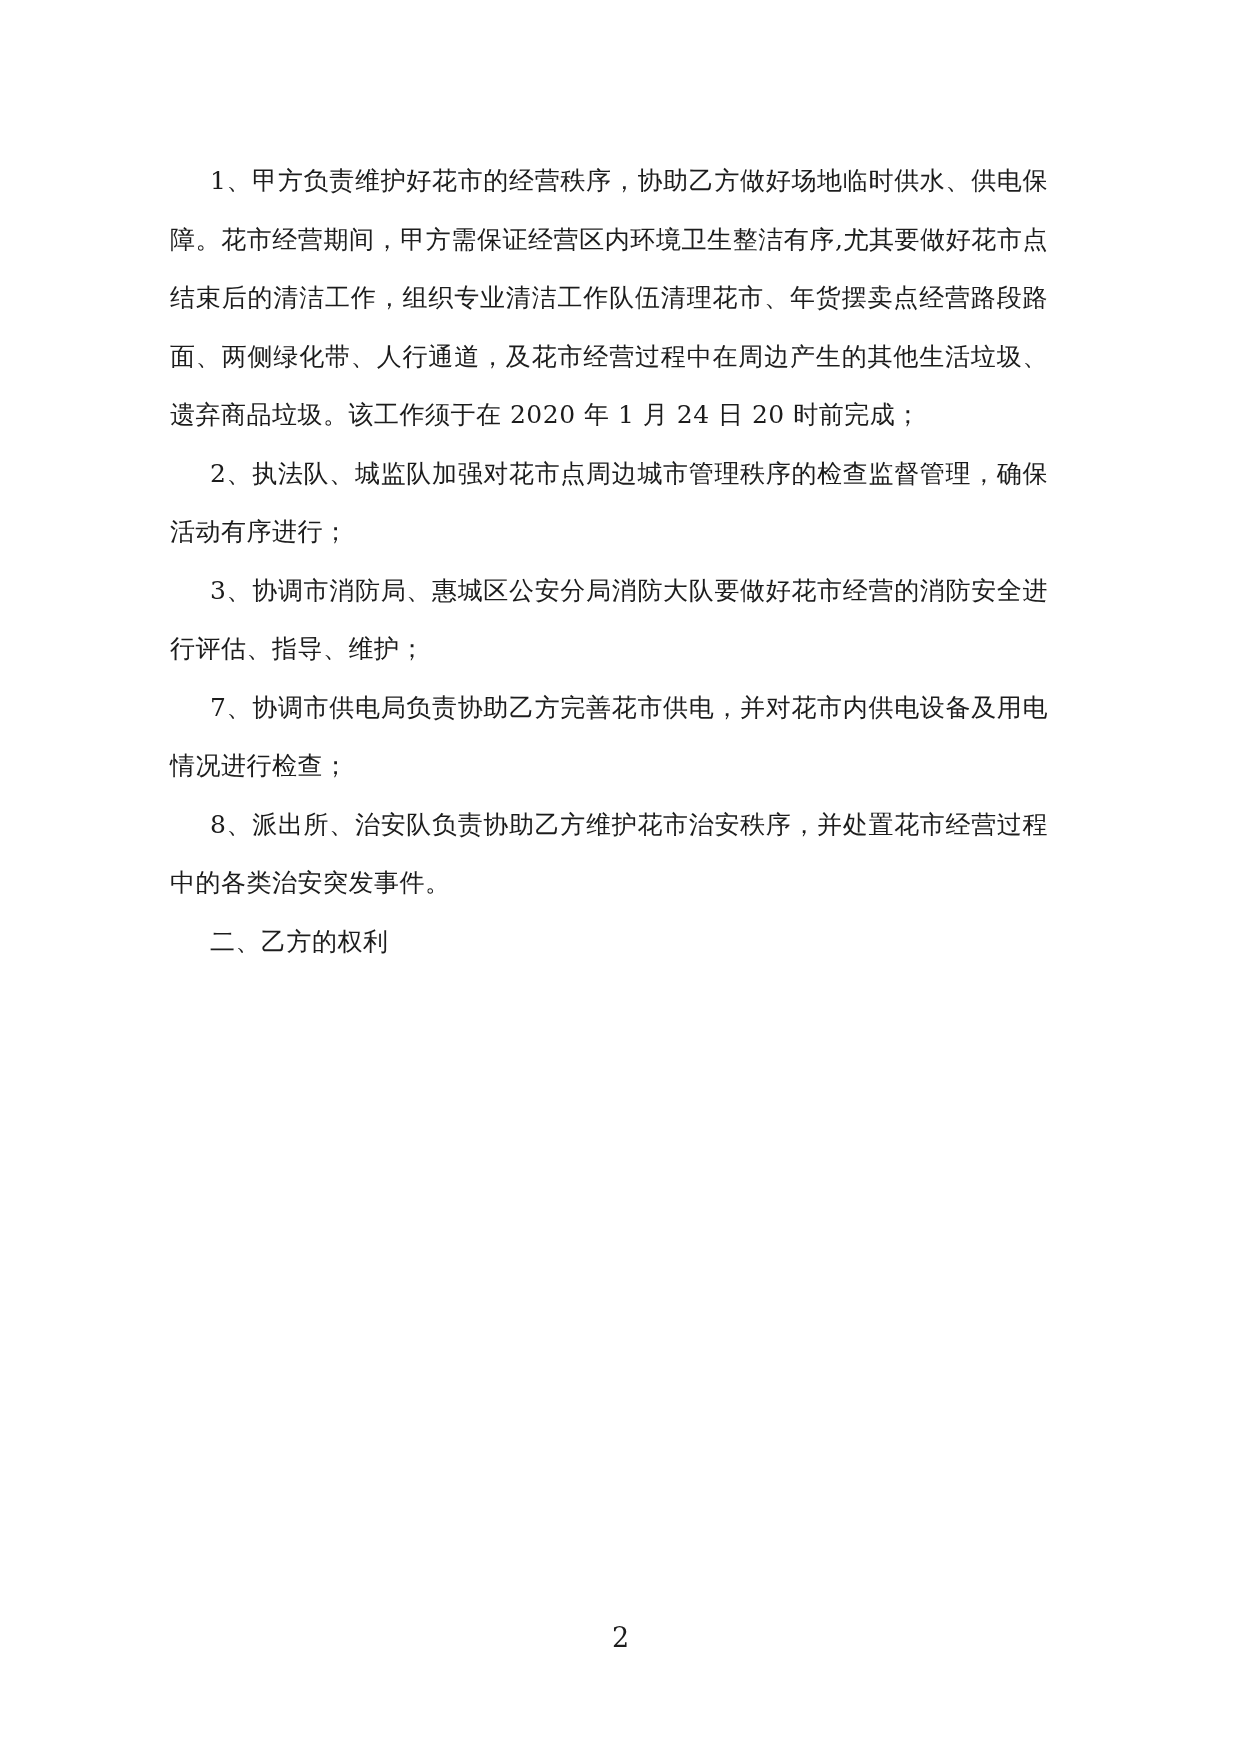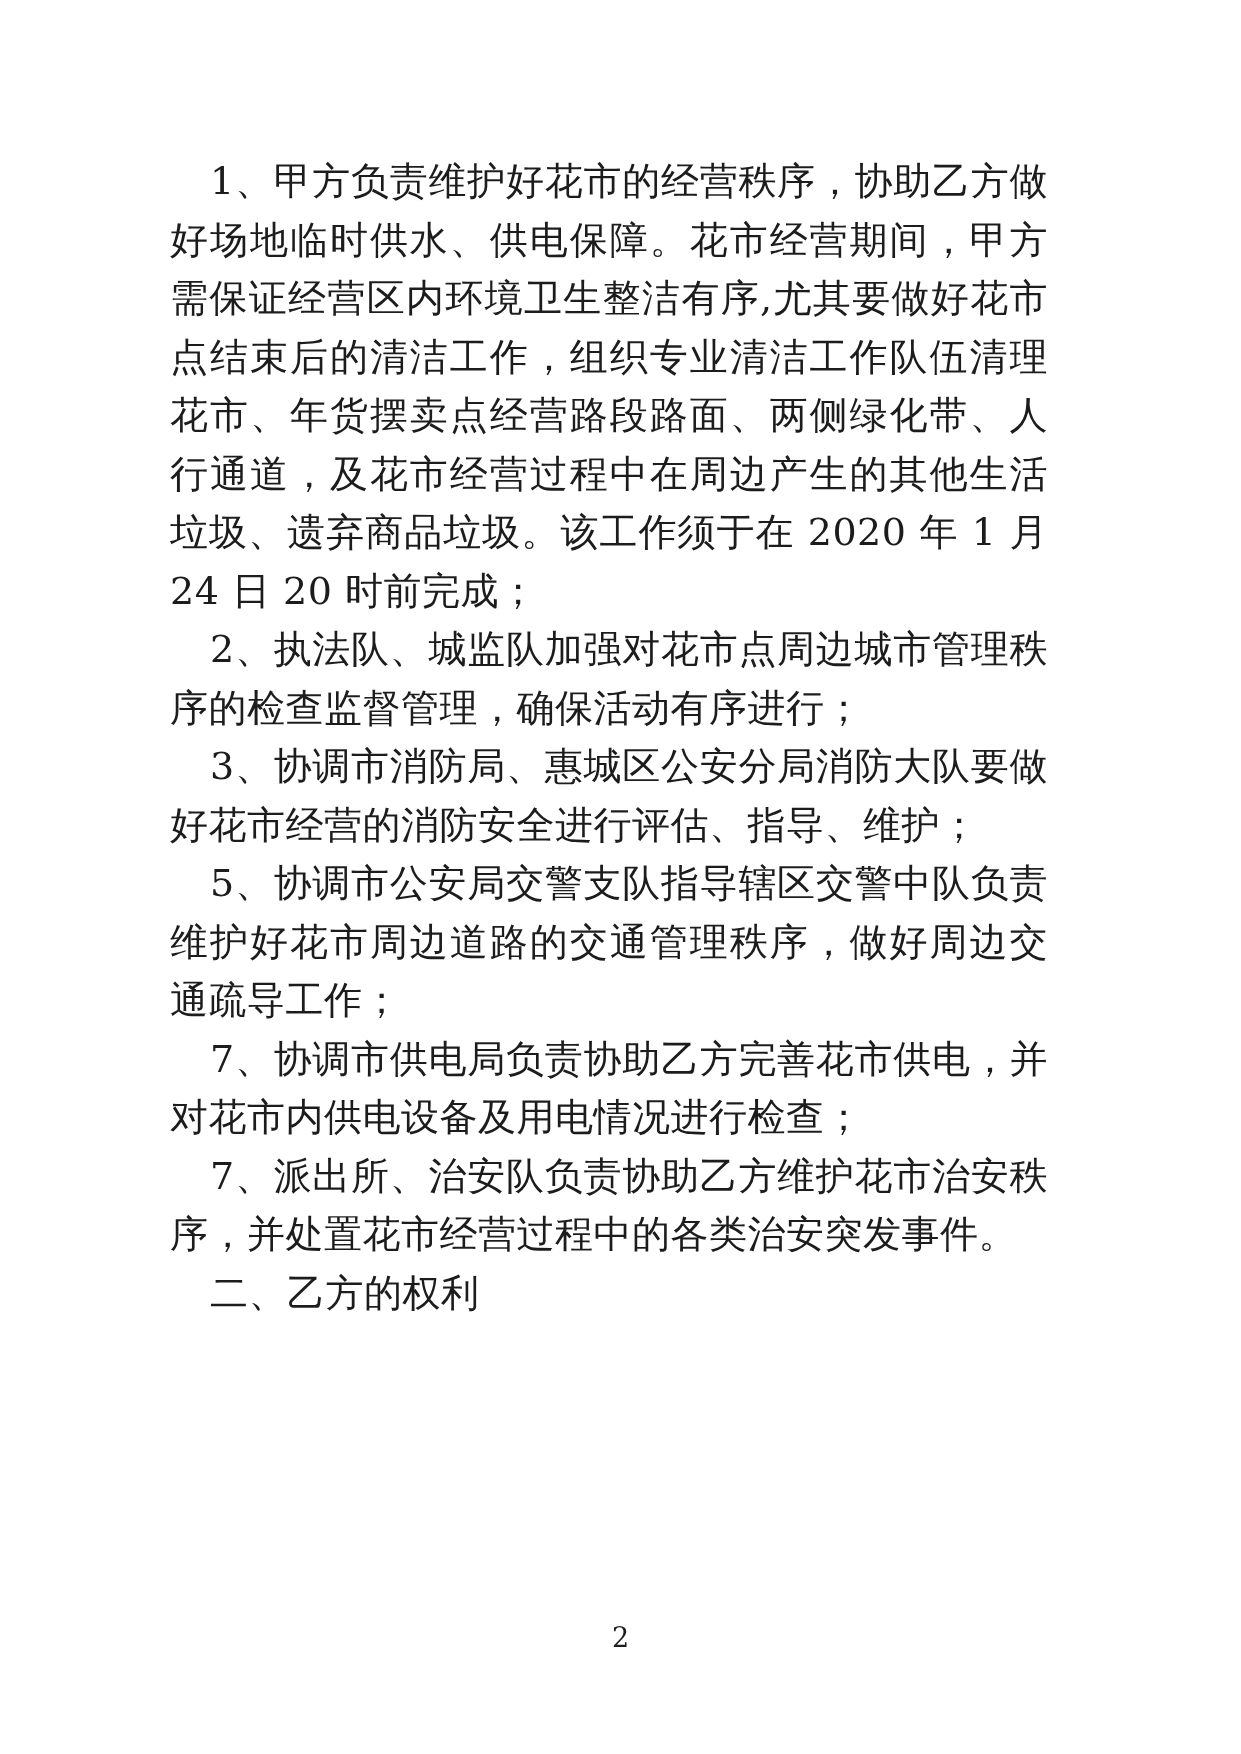--- a/index.html
+++ b/index.html
@@ -18,21 +18,21 @@
   }
   .content {
     position: absolute;
     left: 170px;
     top: 152px;
     width: 878px;
   }
   .content p {
     margin: 0;
     padding: 0;
-    font-size: 38px;
+    font-size: 25px;
     line-height: 58.5px;
     letter-spacing: 0.5px;
     text-align: justify;
     text-justify: inter-character;
     text-indent: 40px;
     word-break: break-all;
   }
   .footer {
     position: absolute;
     left: 0;
@@ -45,21 +45,20 @@
   }
 </style>
 </head>
 <body>
 
 <div class="page">
   <div class="content">
     <p>1、甲方负责维护好花市的经营秩序，协助乙方做好场地临时供水、供电保障。花市经营期间，甲方需保证经营区内环境卫生整洁有序,尤其要做好花市点结束后的清洁工作，组织专业清洁工作队伍清理花市、年货摆卖点经营路段路面、两侧绿化带、人行通道，及花市经营过程中在周边产生的其他生活垃圾、遗弃商品垃圾。该工作须于在 2020 年 1 月 24 日 20 时前完成；</p>
     <p>2、执法队、城监队加强对花市点周边城市管理秩序的检查监督管理，确保活动有序进行；</p>
     <p>3、协调市消防局、惠城区公安分局消防大队要做好花市经营的消防安全进行评估、指导、维护；</p>
-    <p>5、协调市公安局交警支队指导辖区交警中队负责维护好花市周边道路的交通管理秩序，做好周边交通疏导工作；</p>
     <p>7、协调市供电局负责协助乙方完善花市供电，并对花市内供电设备及用电情况进行检查；</p>
-    <p>7、派出所、治安队负责协助乙方维护花市治安秩序，并处置花市经营过程中的各类治安突发事件。</p>
+    <p>8、派出所、治安队负责协助乙方维护花市治安秩序，并处置花市经营过程中的各类治安突发事件。</p>
     <p>二、乙方的权利</p>
   </div>
   <div class="footer">
     <span>2</span>
   </div>
 </div>
 
 </body></html>

